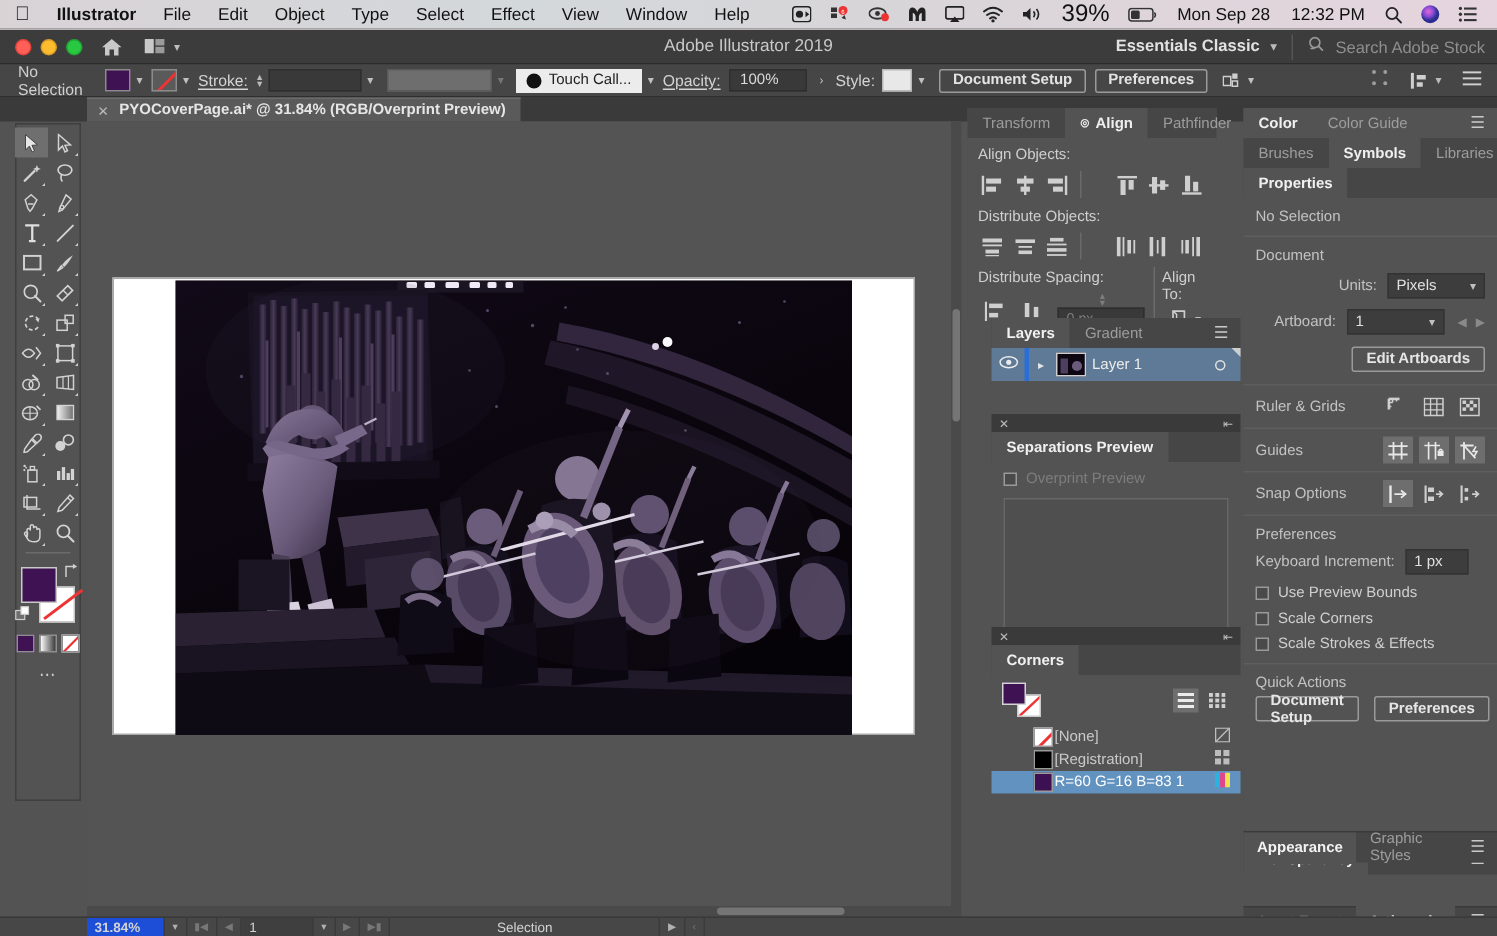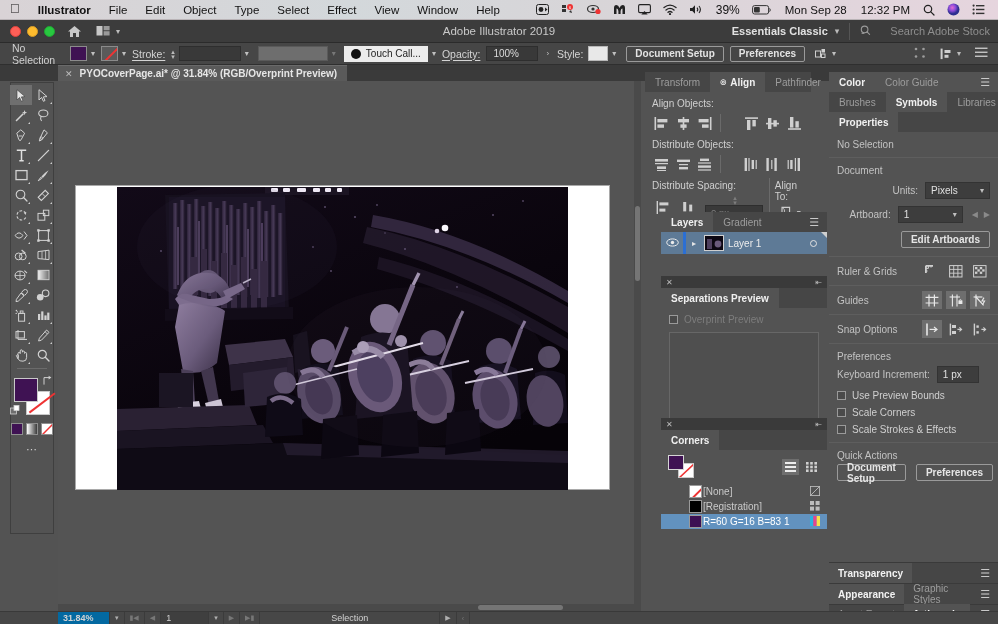--- a/index.html
+++ b/index.html
@@ -19,21 +19,21 @@
     background:linear-gradient(90deg,#d9d3d6 0%, #d3d8db 35%, #d8d5d8 60%, #e6d5de 100%);
     display:flex;align-items:center;color:#111;font-size:11.5px;
     border-bottom:1px solid #b9b3b6;
   }
   .mac-left{display:flex;align-items:center;gap:0;padding-left:8px;}
   .mac-left .mi{padding:0 9px;line-height:20px;cursor:default;white-space:nowrap;}
   .mac-left .apple{font-size:13px;padding:0 9px 2px 2px;}
   .mac-left .appname{font-weight:bold;}
   .mac-right{margin-left:auto;display:flex;align-items:center;padding-right:7px;gap:0;}
   .mac-right .mi{padding:0 6px;line-height:20px;display:flex;align-items:center;}
-  .mac-right .batt{font-size:12px;}
+  .mac-right .batt{font-size:16px;}
   .mac-right .clock{font-size:11.5px;padding:0 7px;}
 
   
   .titlebar{
     position:absolute;left:0;top:20px;width:998px;height:23px;
     background:#3c3c3c;display:flex;align-items:center;border-bottom:1px solid #2b2b2b;
   }
   .traffic{display:flex;gap:6px;padding-left:10px;align-items:center;}
   .dot{width:11px;height:11px;border-radius:50%;}
   .dot.r{background:#ff5f57;border:0.5px solid #e0443e;}
@@ -42,21 +42,21 @@
   .home-ic{margin-left:12px;color:#c8c8c8;font-size:13px;display:flex;align-items:center;}
   .arr-ic{margin-left:14px;display:flex;align-items:center;gap:3px;color:#bdbdbd;}
   .titletext{
     position:absolute;left:0;right:0;text-align:center;font-size:11.5px;color:#c9c9c9;
     pointer-events:none;
   }
   .ws-right{margin-left:auto;display:flex;align-items:center;padding-right:8px;}
   .ws-name{font-weight:bold;font-size:11px;color:#e2e2e2;}
   .ws-chev{margin-left:7px;color:#bbb;font-size:9px;}
   .ws-sep{width:1px;height:17px;background:#555;margin:0 10px;}
-  .stock{display:flex;align-items:flex-start;color:#8e8e8e;font-size:11px;gap:12px;}
+  .stock{display:flex;align-items:flex-end;color:#8e8e8e;font-size:11px;}
   .stock .mag{margin-right:5px;font-size:11px;}
 
   
   .controlbar{
     position:absolute;left:0;top:43px;width:998px;height:22px;
     background:#464646;border-bottom:1px solid #2f2f2f;
     display:flex;align-items:center;font-size:10.5px;color:#cfcfcf;
   }
   .cb-label{padding-left:12px;width:70px;color:#d0d0d0;}
   .swatch-box{width:17px;height:15px;border:1px solid #8b8b8b;background:#3f1253;}
@@ -124,21 +124,21 @@
   .scroll-v .thumb{position:absolute;left:1px;top:125px;width:5px;height:75px;background:#757575;border-radius:3px;}
   .scroll-h{position:absolute;left:0;bottom:0;height:7px;width:583px;background:#4a4a4a;}
   .scroll-h .thumb{position:absolute;top:1px;left:420px;width:85px;height:5px;background:#757575;border-radius:3px;}
 
   
   .statusbar{
     position:absolute;left:0;top:611px;width:998px;height:13px;background:#474747;
     display:flex;align-items:center;font-size:9px;color:#d3d3d3;border-top:1px solid #393939;
   }
   .sb-seg{display:flex;align-items:center;height:13px;padding:0 5px;border-right:1px solid #3b3b3b;}
-  .sb-zoom{width:52px;background:#0369a1;justify-content:flex-start;font-weight:bold;}
+  .sb-zoom{width:52px;background:#1d4ed8;justify-content:flex-start;font-weight:bold;}
   .tiny{font-size:7px;color:#b0b0b0;}
   .dim{color:#777;}
 
   
   .panel{position:absolute;background:#535353;}
   .pn-head{height:20px;background:#464646;display:flex;align-items:flex-end;}
   .ptab{height:20px;display:flex;align-items:center;padding:0 10px;font-size:10px;color:#9d9d9d;}
   .ptab.active{background:#535353;color:#f0f0f0;font-weight:bold;}
   .pn-menu{margin-left:auto;padding:0 8px;color:#c9c9c9;font-size:11px;line-height:20px;}
   .sect-label{font-size:10px;color:#cfcfcf;padding:6px 0 4px 7px;}
@@ -1325,21 +1325,21 @@
     <div class="prop-row" style="gap:10px;padding-top:0;">
       <span class="mini-btn" style="flex:1;">Document Setup</span>
       <span class="mini-btn" style="flex:1;">Preferences</span>
     </div>
   </div>
 
   <div class="bottom-tab" style="position:absolute;left:829px;top:562px;width:169px;">
     <div class="bt active">Transparency</div>
     <div class="pn-menu" style="line-height:21px;">☰</div>
   </div>
-  <div class="bottom-tab" style="position:absolute;left:829px;top:583px;width:169px;">
+  <div class="bottom-tab" style="position:absolute;left:829px;top:554px;width:169px;">
     <div class="bt active">Appearance</div>
     <div class="bt">Graphic Styles</div>
     <div class="pn-menu" style="line-height:21px;">☰</div>
   </div>
   <div class="bottom-tab" style="position:absolute;left:829px;top:604px;width:169px;height:20px;">
     <div class="bt">Asset Export</div>
     <div class="bt active">Artboards</div>
     <div class="pn-menu" style="line-height:21px;">☰</div>
   </div>
 

